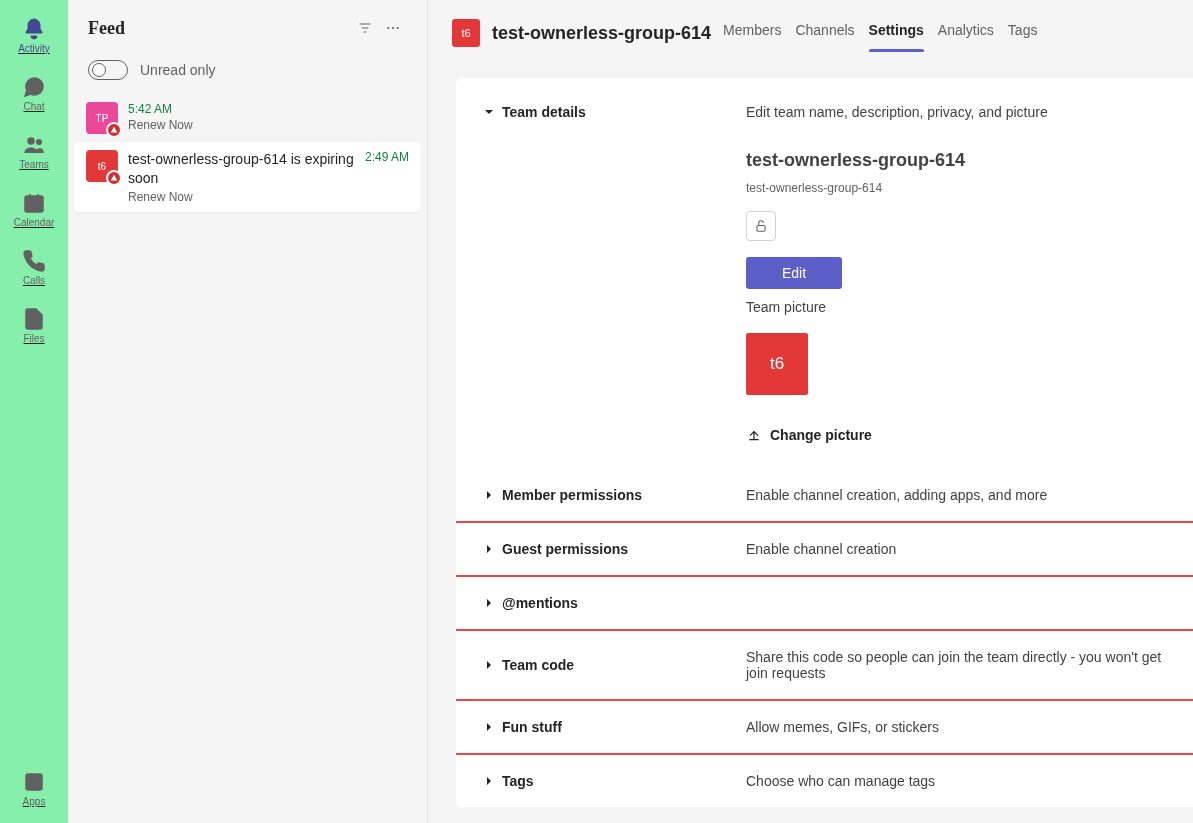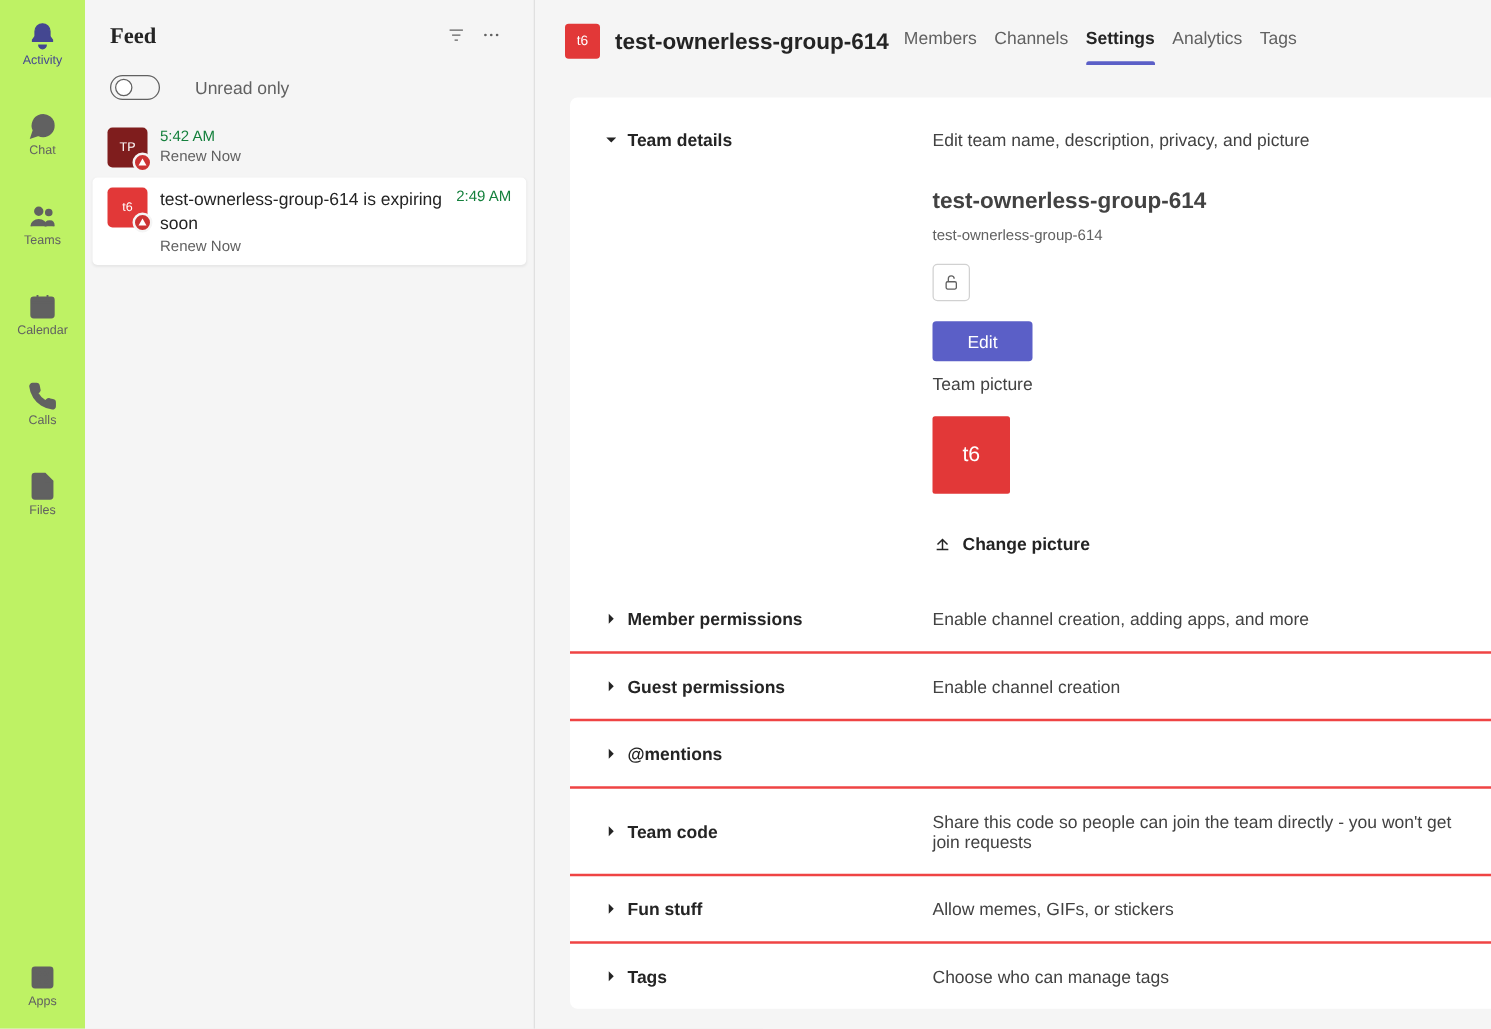--- a/index.html
+++ b/index.html
@@ -1,40 +1,40 @@
 <!DOCTYPE html>
 <html><head>
 <meta charset="utf-8">
 <style>
   * { box-sizing: border-box; }
   html, body { margin:0; padding:0; height:100%; font-family:"Segoe UI", -apple-system, sans-serif; font-size:14px; color:#242424; background:#f0f0f0; }
   .app { display:flex; height:823px; width:1193px; overflow:hidden; }
 
   
-  .rail { width:68px; background:#bef264; display:flex; flex-direction:column; align-items:center; padding-top:8px; gap:18px; }
+  .rail { width:68px; background:#86efac; display:flex; flex-direction:column; align-items:center; padding-top:8px; gap:4px;text-decoration:underline; }
   .rail-item { width:68px; height:54px; display:flex; flex-direction:column; align-items:center; justify-content:center; cursor:pointer; color:#616161; font-size:10px; gap:2px; }
   .rail-item.active { color:#444791; }
   .rail-icon { width:24px; height:24px; fill:currentColor; stroke:currentColor; }
   .rail-spacer { flex:1; }
 
   
   .feed { width:360px; background:#f5f5f5; border-right:1px solid #e0e0e0; display:flex; flex-direction:column; }
   .feed-header { display:flex; align-items:center; padding:14px 20px 6px 20px; }
   .feed-title { font-size:18px; font-weight:700; flex:1;font-family:Liberation Serif, serif; }
   .feed-action { width:28px; height:28px; display:flex; align-items:center; justify-content:center; cursor:pointer; color:#616161; }
-  .feed-filter { display:flex; align-items:center; padding:12px 20px 14px 20px; gap:28px; }
+  .feed-filter { display:flex; align-items:center; padding:12px 20px 14px 20px; gap:12px; }
   .toggle { width:40px; height:20px; border:1px solid #616161; border-radius:999px; position:relative; cursor:pointer; }
   .toggle::after { content:""; position:absolute; width:12px; height:12px; border-radius:50%; background:#fff; border:1px solid #616161; top:2px; left:3px; }
   .unread-label { color:#616161; }
 
   .feed-list { display:flex; flex-direction:column; padding:0 6px; }
   .feed-item { display:flex; gap:10px; padding:8px 12px; border-radius:4px; cursor:pointer; }
   .feed-item.selected { background:#fff; box-shadow:0 1px 2px rgba(0,0,0,.06); }
   .avatar { width:32px; height:32px; border-radius:4px; display:flex; align-items:center; justify-content:center; font-size:10px; color:#fff; position:relative; flex-shrink:0; }
-  .avatar.green { background:#7f1d1d; }
+  .avatar.green { background:#ec4899; }
   .avatar.red { background:#e23838; }
   .badge { position:absolute; bottom:-4px; right:-4px; width:16px; height:16px; border-radius:50%; background:#cc3333; display:flex; align-items:center; justify-content:center; border:2px solid #f5f5f5; }
   .badge svg { width:8px; height:8px; fill:#fff; }
   .feed-body { flex:1; min-width:0; }
   .feed-line1 { display:flex; gap:8px; }
   .feed-title2 { flex:1; color:#242424; line-height:1.35; }
   .feed-time { color:#15803d; font-size:12px; white-space:nowrap; }
   .feed-sub { color:#616161; font-size:12px; margin-top:2px; }
 
   
@@ -53,21 +53,21 @@
   .sect { display:flex; padding:18px 28px; border-top:2px solid #ef4444; cursor:pointer; }
   .sect:first-child { border-top:none; padding-top:26px; }
   .sect.expanded { cursor:default; align-items:flex-start; }
   .sect-left { width:262px; display:flex; align-items:center; gap:8px; font-weight:600; flex-shrink:0; }
   .caret { width:10px; height:10px; }
   .sect-right { flex:1; color:#424242; }
   .team-details-right { display:flex; flex-direction:column; gap:10px; }
   .td-name { font-size:18px; font-weight:700; }
   .td-sub { font-size:12px; color:#616161; }
   .lock-box { width:30px; height:30px; border:1px solid #d1d1d1; border-radius:4px; display:flex; align-items:center; justify-content:center; margin-top:6px; }
-  .btn { display:inline-flex; align-items:center; justify-content:center; height:32px; padding:0 20px; background:#5b5fc7; color:#fff; border:none; border-radius:3px; cursor:pointer; font-size:14px; width:80px; margin-top:6px; }
+  .btn { display:inline-flex; align-items:center; justify-content:center; height:32px; padding:0 20px; background:#5b5fc7; color:#fff; border:none; border-radius:3px; cursor:pointer; font-size:14px; width:96px; margin-top:6px; }
   .section-label2 { color:#424242; }
   .big-avatar { width:62px; height:62px; background:#e23838; color:#fff; display:flex; align-items:center; justify-content:center; font-size:17px; margin-top:8px; border-radius:2px; }
   .change-pic { display:flex; align-items:center; gap:8px; margin-top:22px; cursor:pointer; font-weight:600; color:#242424; }
   .change-pic svg { width:16px; height:16px; }
 </style>
 </head>
 <body>
 
 <div class="app">
 

